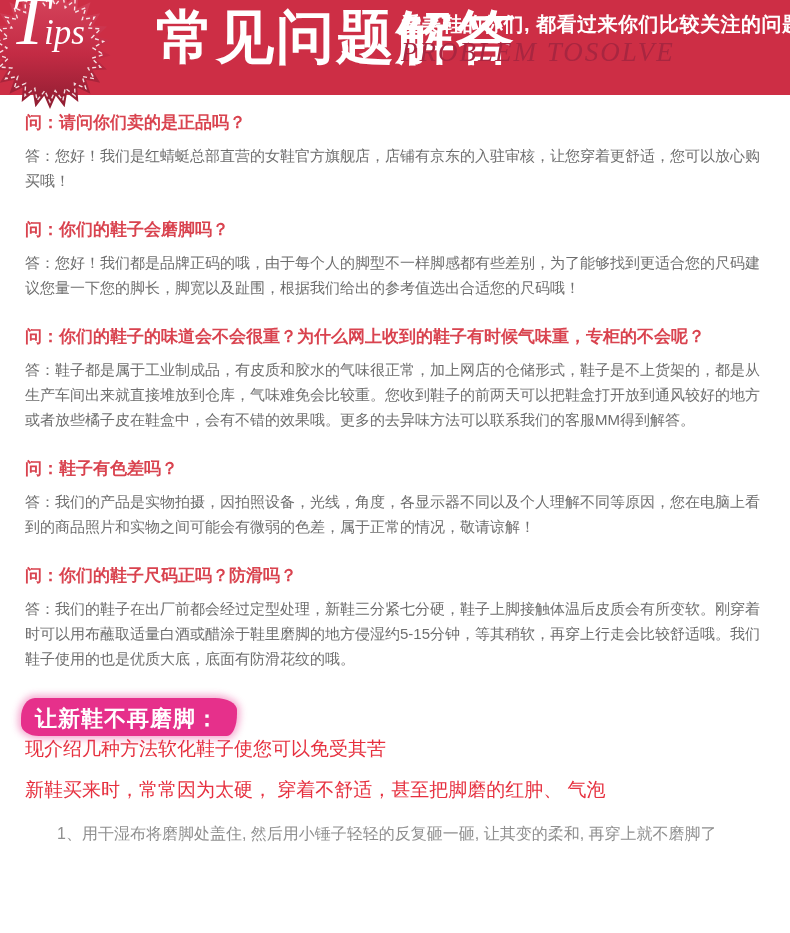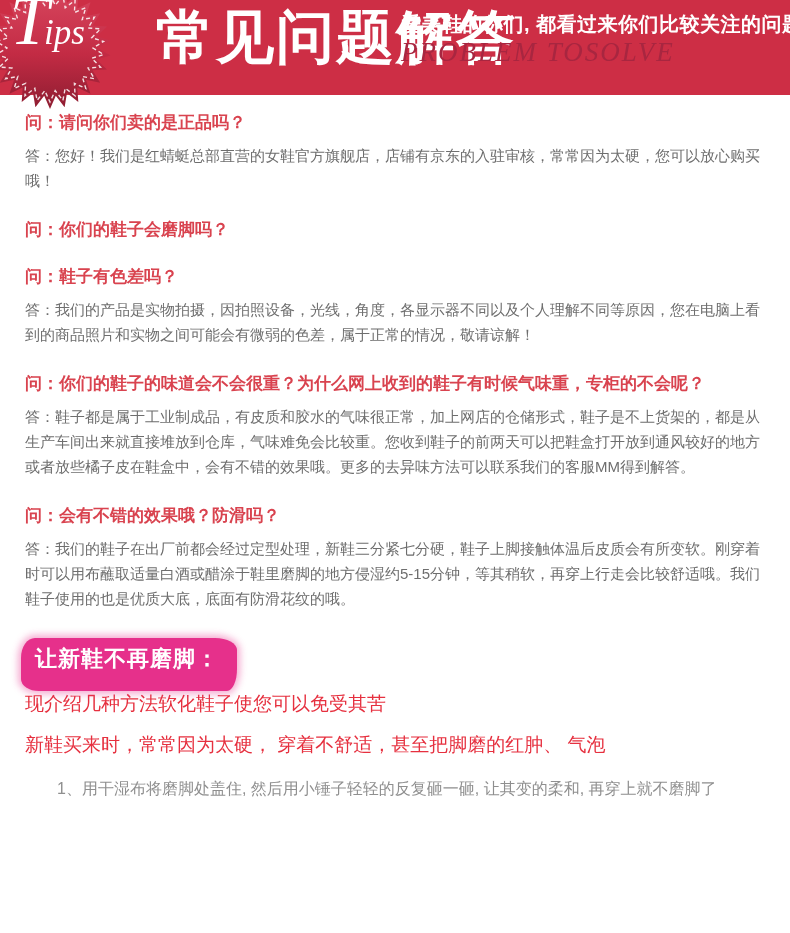--- a/index.html
+++ b/index.html
@@ -89,21 +89,21 @@
   
   .soften{margin-top:10px;}
   .soften-badge{
     position:relative;
     display:inline-block;
     background:#e6308b;
     color:#fff;
     font-size:22px;
     font-weight:bold;
     letter-spacing:1px;
-    padding:6px 18px 17px 14px;
+    padding:6px 18px 2px 14px;
     margin-left:-4px;
     border-radius:14px 22px 10px 18px / 20px 12px 22px 12px;
     box-shadow:0 0 7px 3px rgba(230,48,139,0.40);
   }
   .soften-badge:before{
     content:"";
     position:absolute;
     left:-5px;top:6px;right:-6px;bottom:5px;
     background:rgba(230,48,139,0.35);
     border-radius:18px 10px 20px 14px / 12px 20px 10px 22px;
@@ -154,40 +154,41 @@
     <div class="band-right">
       <div class="band-sub">爱美鞋的你们, 都看过来你们比较关注的问题</div>
       <div class="band-en">PROBLEM TOSOLVE</div>
     </div>
   </header>
 
   <main class="content">
 
     <section class="qa">
       <h2 class="q">问：请问你们卖的是正品吗？</h2>
-      <p class="a">答：您好！我们是红蜻蜓总部直营的女鞋官方旗舰店，店铺有京东的入驻审核，常常因为太硬，您可以放心购买哦！</p>
+      <p class="a">答：您好！我们是红蜻蜓总部直营的女鞋官方旗舰店，店铺有京东的入驻审核，让您穿着更舒适，您可以放心购买哦！</p>
     </section>
 
     <section class="qa">
       <h2 class="q">问：你们的鞋子会磨脚吗？</h2>
+      <p class="a">答：您好！我们都是品牌正码的哦，由于每个人的脚型不一样脚感都有些差别，为了能够找到更适合您的尺码建议您量一下您的脚长，脚宽以及趾围，根据我们给出的参考值选出合适您的尺码哦！</p>
+    </section>
+
+    <section class="qa">
+      <h2 class="q">问：你们的鞋子的味道会不会很重？为什么网上收到的鞋子有时候气味重，专柜的不会呢？</h2>
+      <p class="a">答：鞋子都是属于工业制成品，有皮质和胶水的气味很正常，加上网店的仓储形式，鞋子是不上货架的，都是从生产车间出来就直接堆放到仓库，气味难免会比较重。您收到鞋子的前两天可以把鞋盒打开放到通风较好的地方或者放些橘子皮在鞋盒中，会有不错的效果哦。更多的去异味方法可以联系我们的客服MM得到解答。</p>
     </section>
 
     <section class="qa">
       <h2 class="q">问：鞋子有色差吗？</h2>
       <p class="a">答：我们的产品是实物拍摄，因拍照设备，光线，角度，各显示器不同以及个人理解不同等原因，您在电脑上看到的商品照片和实物之间可能会有微弱的色差，属于正常的情况，敬请谅解！</p>
     </section>
 
-    <section class="qa">
-      <h2 class="q">问：你们的鞋子的味道会不会很重？为什么网上收到的鞋子有时候气味重，专柜的不会呢？</h2>
-      <p class="a">答：鞋子都是属于工业制成品，有皮质和胶水的气味很正常，加上网店的仓储形式，鞋子是不上货架的，都是从生产车间出来就直接堆放到仓库，气味难免会比较重。您收到鞋子的前两天可以把鞋盒打开放到通风较好的地方或者放些橘子皮在鞋盒中，会有不错的效果哦。更多的去异味方法可以联系我们的客服MM得到解答。</p>
-    </section>
-
-
-    <section class="qa">
-      <h2 class="q">问：会有不错的效果哦？防滑吗？</h2>
+
+    <section class="qa">
+      <h2 class="q">问：你们的鞋子尺码正吗？防滑吗？</h2>
       <p class="a">答：我们的鞋子在出厂前都会经过定型处理，新鞋三分紧七分硬，鞋子上脚接触体温后皮质会有所变软。刚穿着时可以用布蘸取适量白酒或醋涂于鞋里磨脚的地方侵湿约5-15分钟，等其稍软，再穿上行走会比较舒适哦。我们鞋子使用的也是优质大底，底面有防滑花纹的哦。</p>
     </section>
 
     <section class="soften">
       <div class="soften-badge">让新鞋不再磨脚：</div>
       <p class="soften-intro">现介绍几种方法软化鞋子使您可以免受其苦</p>
       <p class="soften-intro first">新鞋买来时，常常因为太硬， 穿着不舒适，甚至把脚磨的红肿、 气泡</p>
       <ol class="steps">
         <li>1、用干湿布将磨脚处盖住, 然后用小锤子轻轻的反复砸一砸, 让其变的柔和, 再穿上就不磨脚了</li>
 

